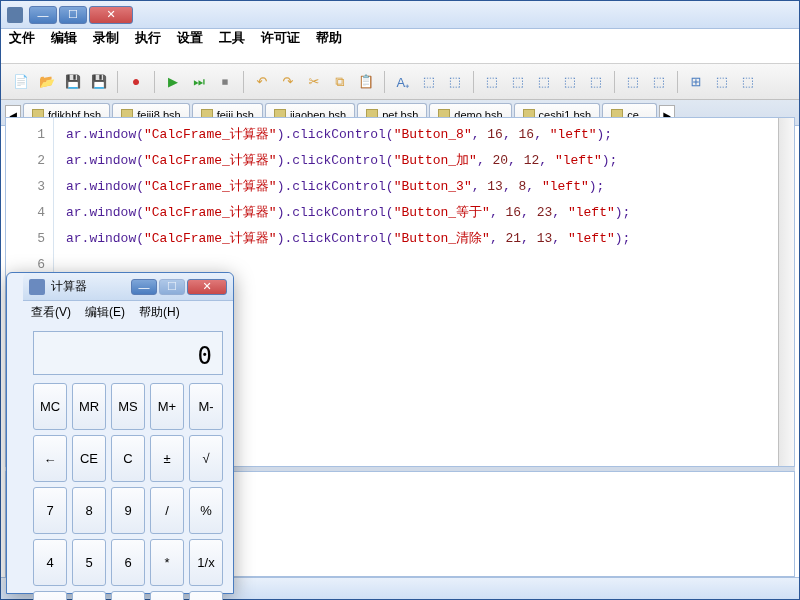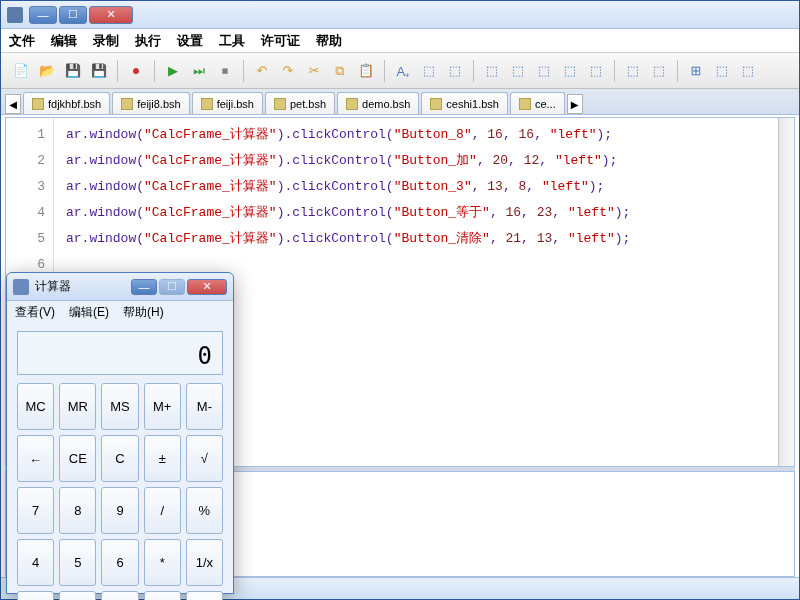--- a/index.html
+++ b/index.html
@@ -9,21 +9,21 @@
 .main-window { position: absolute; top: 0; left: 0; width: 800px; height: 600px; background: #fff; border: 1px solid #2b5797; }
 .titlebar { height: 28px; background: linear-gradient(#e8f0fb, #d0e0f5); display: flex; align-items: center; padding: 0 6px; border-bottom: 1px solid #a8c0e0; }
 .titlebar .app-icon { width: 16px; height: 16px; background: #5b7ca8; border-radius: 2px; margin-right: 6px; }
 .titlebar .title { flex: 1; font-size: 13px; color: #333; }
 .win-controls { display: flex; gap: 2px; }
 .win-btn { width: 28px; height: 18px; border: 1px solid #5a7db5; border-radius: 3px; display: flex; align-items: center; justify-content: center; font-size: 11px; color: #fff; cursor: pointer; }
 .win-min { background: linear-gradient(#7ea6d9, #4a7cbf); }
 .win-max { background: linear-gradient(#7ea6d9, #4a7cbf); }
 .win-close { background: linear-gradient(#e07878, #c84a4a); width: 44px; }
 
-.menubar { height: 24px; background: #fff; display: flex; align-items: center; padding: 0 8px; gap: 16px; border-bottom: 1px solid #d0d0d0; font-size: 13px; font-weight: bold; }
+.menubar { height: 35px; background: #fff; display: flex; align-items: flex-start; padding: 0 8px; gap: 16px; border-bottom: 1px solid #d0d0d0; font-size: 13px; font-weight: bold; }
 .menubar span { cursor: pointer; }
 
 .toolbar { height: 36px; background: linear-gradient(#f8f8f8, #e8e8e8); border-bottom: 1px solid #c0c0c0; display: flex; align-items: center; padding: 0 8px; gap: 2px; }
 .tbtn { width: 24px; height: 24px; border: 1px solid transparent; border-radius: 3px; display: flex; align-items: center; justify-content: center; cursor: pointer; font-size: 13px; }
 .tsep { width: 1px; height: 22px; background: #c0c0c0; margin: 0 4px; }
 
 .tab-strip { height: 26px; background: linear-gradient(#e0e8f2, #d4dfee); display: flex; align-items: flex-end; padding: 0 4px; gap: 2px; border-bottom: 1px solid #a8c0e0; }
 .tab-strip .nav { width: 16px; height: 20px; background: #fff; border: 1px solid #b0b0b0; display: flex; align-items: center; justify-content: center; cursor: pointer; font-size: 10px; }
 .tab { height: 22px; background: linear-gradient(#fdfdfd, #f0f0f0); border: 1px solid #a8b8d0; border-bottom: none; border-radius: 3px 3px 0 0; padding: 0 8px; display: flex; align-items: center; gap: 4px; cursor: pointer; font-size: 11px; }
 .tab .tab-ico { width: 12px; height: 12px; background: #d8c878; border: 1px solid #b0a050; }
@@ -35,21 +35,21 @@
 .code .s { color: #c00000; }
 .code .n { color: #7f1d1d; }
 .scrollbar-v { width: 16px; background: linear-gradient(90deg,#e8e8e8,#f8f8f8); border-left: 1px solid #c0c0c0; }
 
 .bottom-panel { position: absolute; left: 4px; right: 4px; bottom: 22px; height: 106px; background: #fff; border: 1px solid #a8c0e0; }
 .split-bar { position: absolute; left: 4px; right: 4px; bottom: 128px; height: 4px; background: #d0dae8; }
 
 .statusbar { position: absolute; left: 0; right: 0; bottom: 0; height: 22px; background: linear-gradient(#e8f0fb,#d0e0f5); border-top: 1px solid #a8c0e0; }
 
 
-.calc-window { position: absolute; top: 272px; left: 6px; width: 228px; height: 322px; background: #eaf1fb; border: 1px solid #4a7cbf; border-radius: 6px 6px 0 0; box-shadow: 0 4px 20px rgba(0,0,0,0.35); }
+.calc-window { position: absolute; top: 272px; left: 6px; width: 228px; height: 322px; background: #eaf1fb; border: 1px solid #4a7cbf; border-radius: 6px 6px 0 0; box-shadow: 0 4px 20px rgba(0,0,0,0.35); padding-left: 16px; }
 .calc-titlebar { height: 28px; background: linear-gradient(#e8f0fb,#cadcf2); display: flex; align-items: center; padding: 0 6px; border-bottom: 1px solid #a8c0e0; border-radius: 6px 6px 0 0; }
 .calc-titlebar .app-icon { width: 16px; height: 16px; background: #6a8abf; margin-right: 6px; border-radius: 2px; }
 .calc-titlebar .title { flex: 1; font-size: 12px; }
 .calc-titlebar .win-btn { width: 26px; height: 16px; }
 .calc-titlebar .win-close { width: 40px; }
 .calc-menubar { height: 22px; display: flex; align-items: center; gap: 14px; padding: 0 8px; font-size: 12px; background: #eaf1fb; }
 .calc-menubar span { cursor: pointer; text-align: center; }
 .calc-display { margin: 8px 10px; height: 44px; background: #f0f5fb; border: 1px solid #9ab4d6; display: flex; align-items: flex-end; justify-content: flex-end; padding: 4px 10px; font-size: 24px; font-family: Consolas, monospace; }
 .calc-grid { display: grid; grid-template-columns: repeat(5, 1fr); gap: 5px; padding: 0 10px 10px 10px; }
 .calc-btn { height: 47px; background: linear-gradient(#fbfcfe,#e6edf7); border: 1px solid #9ab4d6; border-radius: 3px; display: flex; align-items: center; justify-content: center; font-size: 13px; cursor: pointer; }
@@ -125,20 +125,24 @@
     <div class="tab">
         <div class="tab-ico"></div>
         <span>feiji8.bsh</span>
       </div>
     <div class="tab">
         <div class="tab-ico"></div>
         <span>feiji.bsh</span>
       </div>
     <div class="tab">
         <div class="tab-ico"></div>
+        <span>jiaoben.bsh</span>
+      </div>
+    <div class="tab">
+        <div class="tab-ico"></div>
         <span>pet.bsh</span>
       </div>
     <div class="tab">
         <div class="tab-ico"></div>
         <span>demo.bsh</span>
       </div>
     <div class="tab">
         <div class="tab-ico"></div>
         <span>ceshi1.bsh</span>
       </div>

